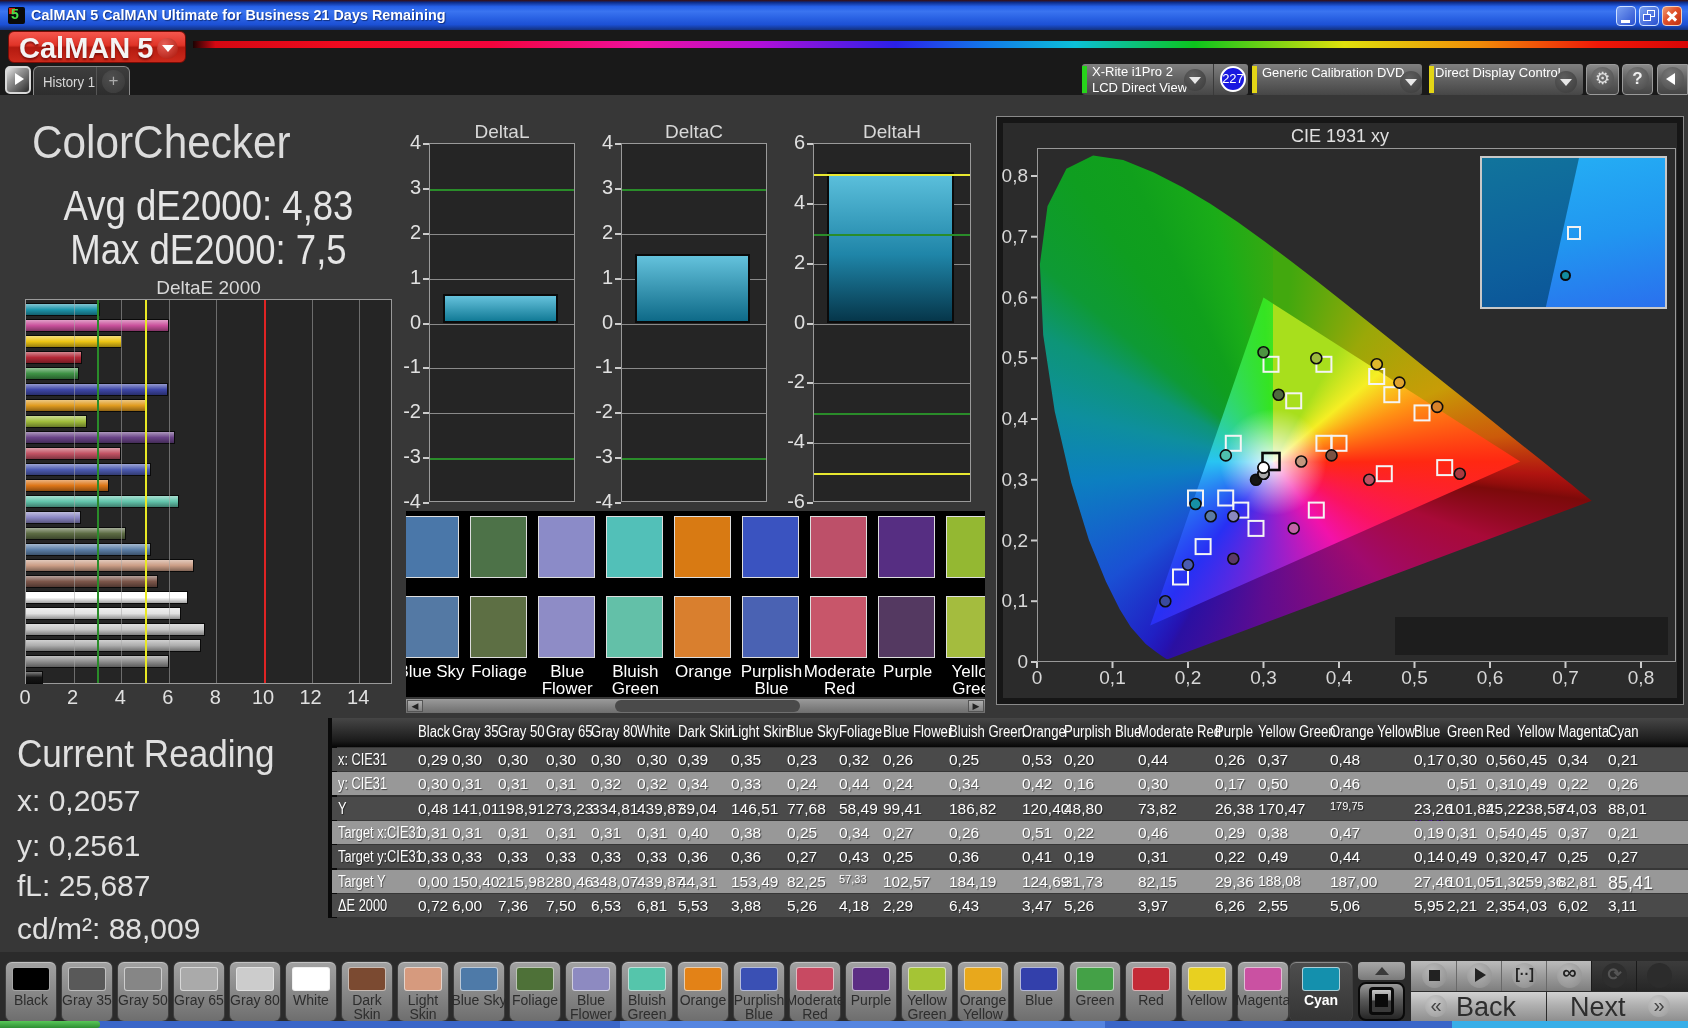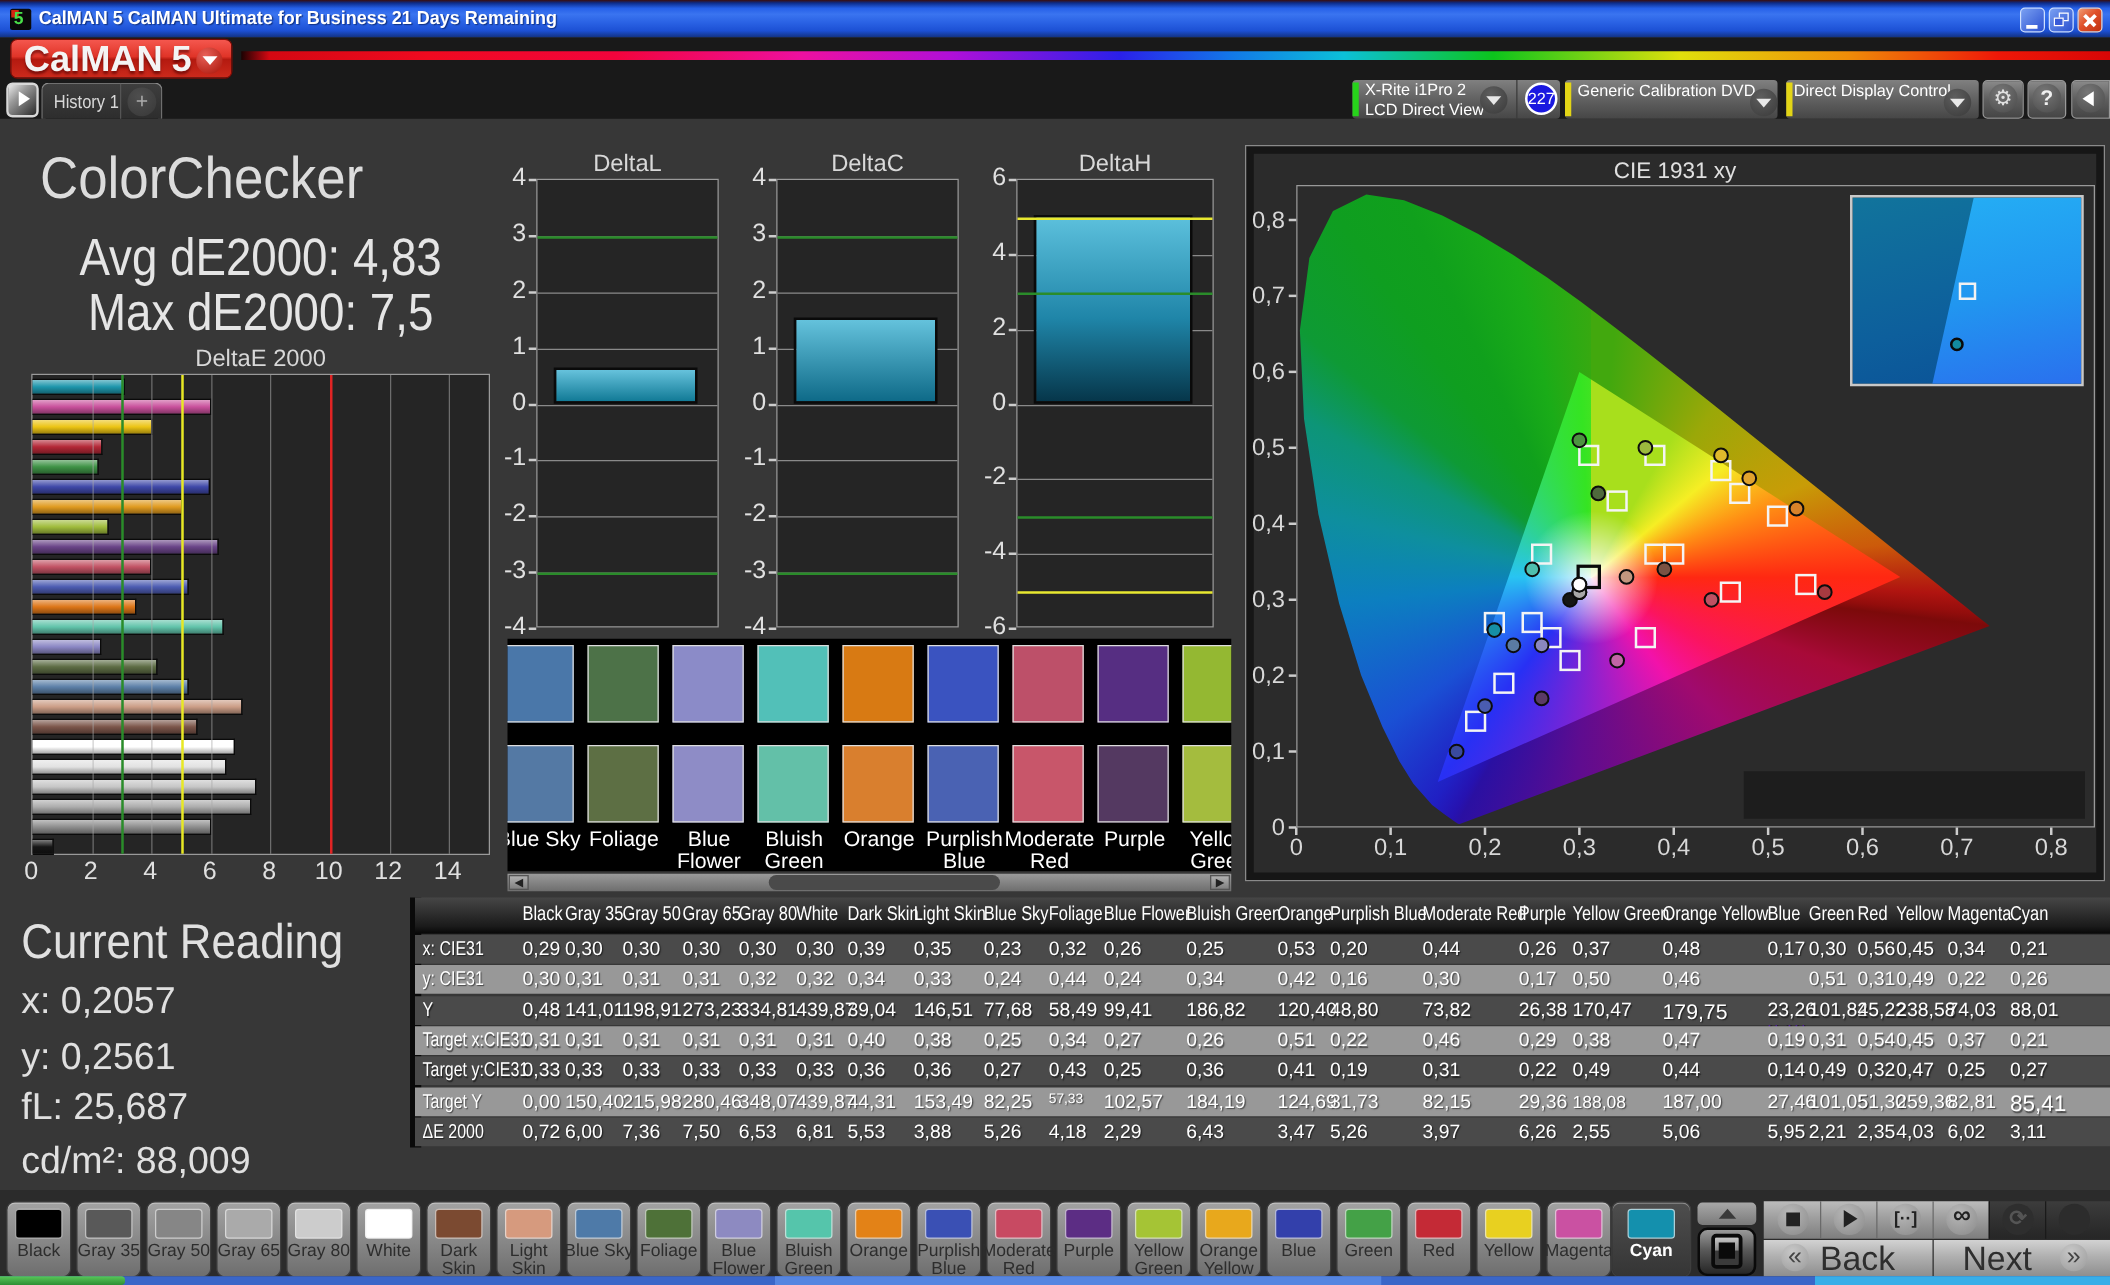--- a/index.html
+++ b/index.html
@@ -450,21 +450,21 @@
 <span style="position:absolute;left:399px;top:3px;font-size:15.5px;color:#ffffff;white-space:nowrap;text-shadow:1px 1px 1px rgba(0,0,0,0.55);">146,51</span>
 <span style="position:absolute;left:455px;top:3px;font-size:15.5px;color:#ffffff;white-space:nowrap;text-shadow:1px 1px 1px rgba(0,0,0,0.55);">77,68</span>
 <span style="position:absolute;left:507px;top:3px;font-size:15.5px;color:#ffffff;white-space:nowrap;text-shadow:1px 1px 1px rgba(0,0,0,0.55);">58,49</span>
 <span style="position:absolute;left:551px;top:3px;font-size:15.5px;color:#ffffff;white-space:nowrap;text-shadow:1px 1px 1px rgba(0,0,0,0.55);">99,41</span>
 <span style="position:absolute;left:617px;top:3px;font-size:15.5px;color:#ffffff;white-space:nowrap;text-shadow:1px 1px 1px rgba(0,0,0,0.55);">186,82</span>
 <span style="position:absolute;left:690px;top:3px;font-size:15.5px;color:#ffffff;white-space:nowrap;text-shadow:1px 1px 1px rgba(0,0,0,0.55);">120,40</span>
 <span style="position:absolute;left:732px;top:3px;font-size:15.5px;color:#ffffff;white-space:nowrap;text-shadow:1px 1px 1px rgba(0,0,0,0.55);">48,80</span>
 <span style="position:absolute;left:806px;top:3px;font-size:15.5px;color:#ffffff;white-space:nowrap;text-shadow:1px 1px 1px rgba(0,0,0,0.55);">73,82</span>
 <span style="position:absolute;left:883px;top:3px;font-size:15.5px;color:#ffffff;white-space:nowrap;text-shadow:1px 1px 1px rgba(0,0,0,0.55);">26,38</span>
 <span style="position:absolute;left:926px;top:3px;font-size:15.5px;color:#ffffff;white-space:nowrap;text-shadow:1px 1px 1px rgba(0,0,0,0.55);">170,47</span>
-<span style="position:absolute;left:998px;top:3px;font-size:17px;color:#ffffff;white-space:nowrap;text-shadow:1px 1px 1px rgba(0,0,0,0.55);">179,75</span>
+<span style="position:absolute;left:998px;top:3px;font-size:11px;color:#ffffff;white-space:nowrap;text-shadow:1px 1px 1px rgba(0,0,0,0.55);">179,75</span>
 <span style="position:absolute;left:1082px;top:3px;font-size:15.5px;color:#ffffff;white-space:nowrap;text-shadow:1px 1px 1px rgba(0,0,0,0.55);">23,26</span>
 <span style="position:absolute;left:1115px;top:3px;font-size:15.5px;color:#ffffff;white-space:nowrap;text-shadow:1px 1px 1px rgba(0,0,0,0.55);">101,82</span>
 <span style="position:absolute;left:1154px;top:3px;font-size:15.5px;color:#ffffff;white-space:nowrap;text-shadow:1px 1px 1px rgba(0,0,0,0.55);">45,22</span>
 <span style="position:absolute;left:1185px;top:3px;font-size:15.5px;color:#ffffff;white-space:nowrap;text-shadow:1px 1px 1px rgba(0,0,0,0.55);">238,58</span>
 <span style="position:absolute;left:1226px;top:3px;font-size:15.5px;color:#ffffff;white-space:nowrap;text-shadow:1px 1px 1px rgba(0,0,0,0.55);">74,03</span>
 <span style="position:absolute;left:1276px;top:3px;font-size:15.5px;color:#ffffff;white-space:nowrap;text-shadow:1px 1px 1px rgba(0,0,0,0.55);">88,01</span>
 </div>
 <div style="position:absolute;left:0;top:102.9px;width:1356px;height:23px;background:#989898;">
 <span style="position:absolute;left:6px;top:3px;font-size:16px;color:#ffffff;white-space:nowrap;text-shadow:1px 1px 1px rgba(0,0,0,0.55);transform:scaleX(0.8);transform-origin:0 0;">Target x:CIE31</span>
 <span style="position:absolute;left:86px;top:3px;font-size:15.5px;color:#ffffff;white-space:nowrap;text-shadow:1px 1px 1px rgba(0,0,0,0.55);">0,31</span>

